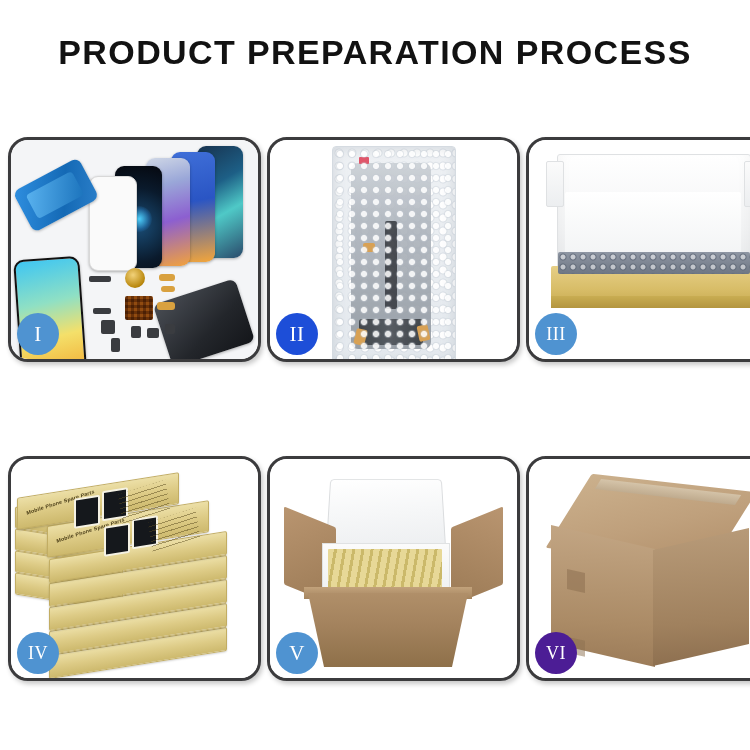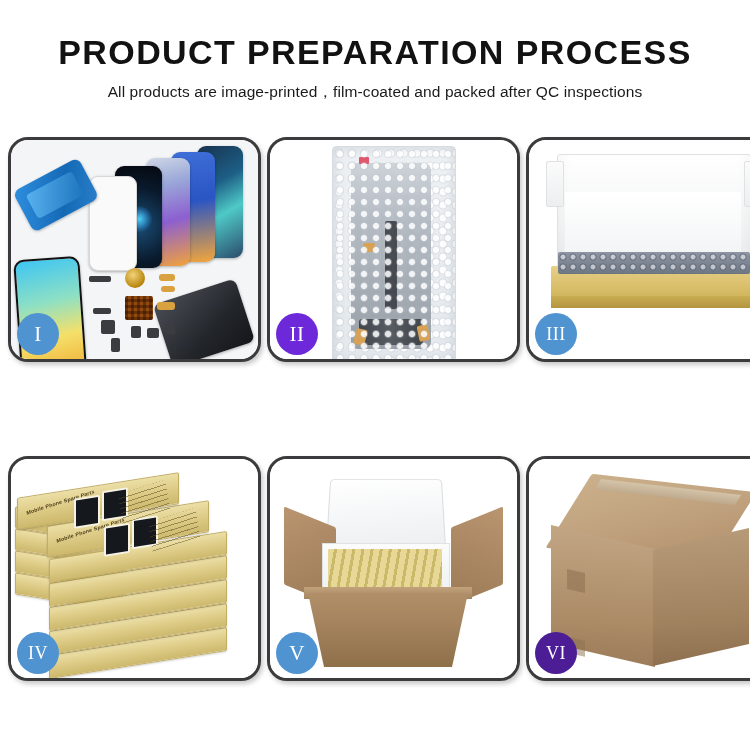--- a/index.html
+++ b/index.html
@@ -347,21 +347,20 @@
     transform: skewX(-32deg) skewY(6deg);
   }
   .c6-lbl1{ position:absolute; left:20px; top:94px; width:18px; height:20px; background:rgba(140,112,80,0.55); transform: skewY(13deg); }
   .c6-lbl2{ position:absolute; left:22px; top:162px; width:16px; height:16px; background:rgba(140,112,80,0.5); transform: skewY(13deg); }
 </style>
 </head>
 <body>
 
 <div class="header">
   <h1 class="page-title" style="color: rgb(18, 18, 18);">PRODUCT PREPARATION PROCESS</h1>
-  <p class="page-subtitle">All products are image-printed，film-coated and packed after QC inspections</p>
 </div>
 
 <div class="grid">
 
   <div class="cell">
     <div class="panel" style="border-color: rgb(59, 59, 61);">
       <div class="panel-inner">
         <div class="p1-bg"></div>
         <div class="phone ph-f"></div>
         <div class="phone ph-e"></div>
@@ -396,21 +395,21 @@
         <div class="p2-bg"></div>
         <div class="bubble-bag">
           <div class="screen-in-bag"></div>
           <div class="bag-tape"></div>
           <div class="bag-gold1"></div>
           <div class="bag-gold2"></div>
           <div class="bag-gold3"></div>
           <div class="bag-overlay"></div>
         </div>
       </div>
-      <div class="badge" style="background: #6d28d9; color: rgb(255, 255, 255);">II</div>
+      <div class="badge" style="background: #1d4ed8; color: rgb(255, 255, 255);">II</div>
     </div>
   </div>
 
   <div class="cell">
     <div class="panel" style="border-color: rgb(59, 59, 61);">
       <div class="panel-inner">
         <div class="p3-bg"></div>
         <div class="box3-lid"></div>
         <div class="box3-foam"></div>
         <div class="box3-tray"></div>

